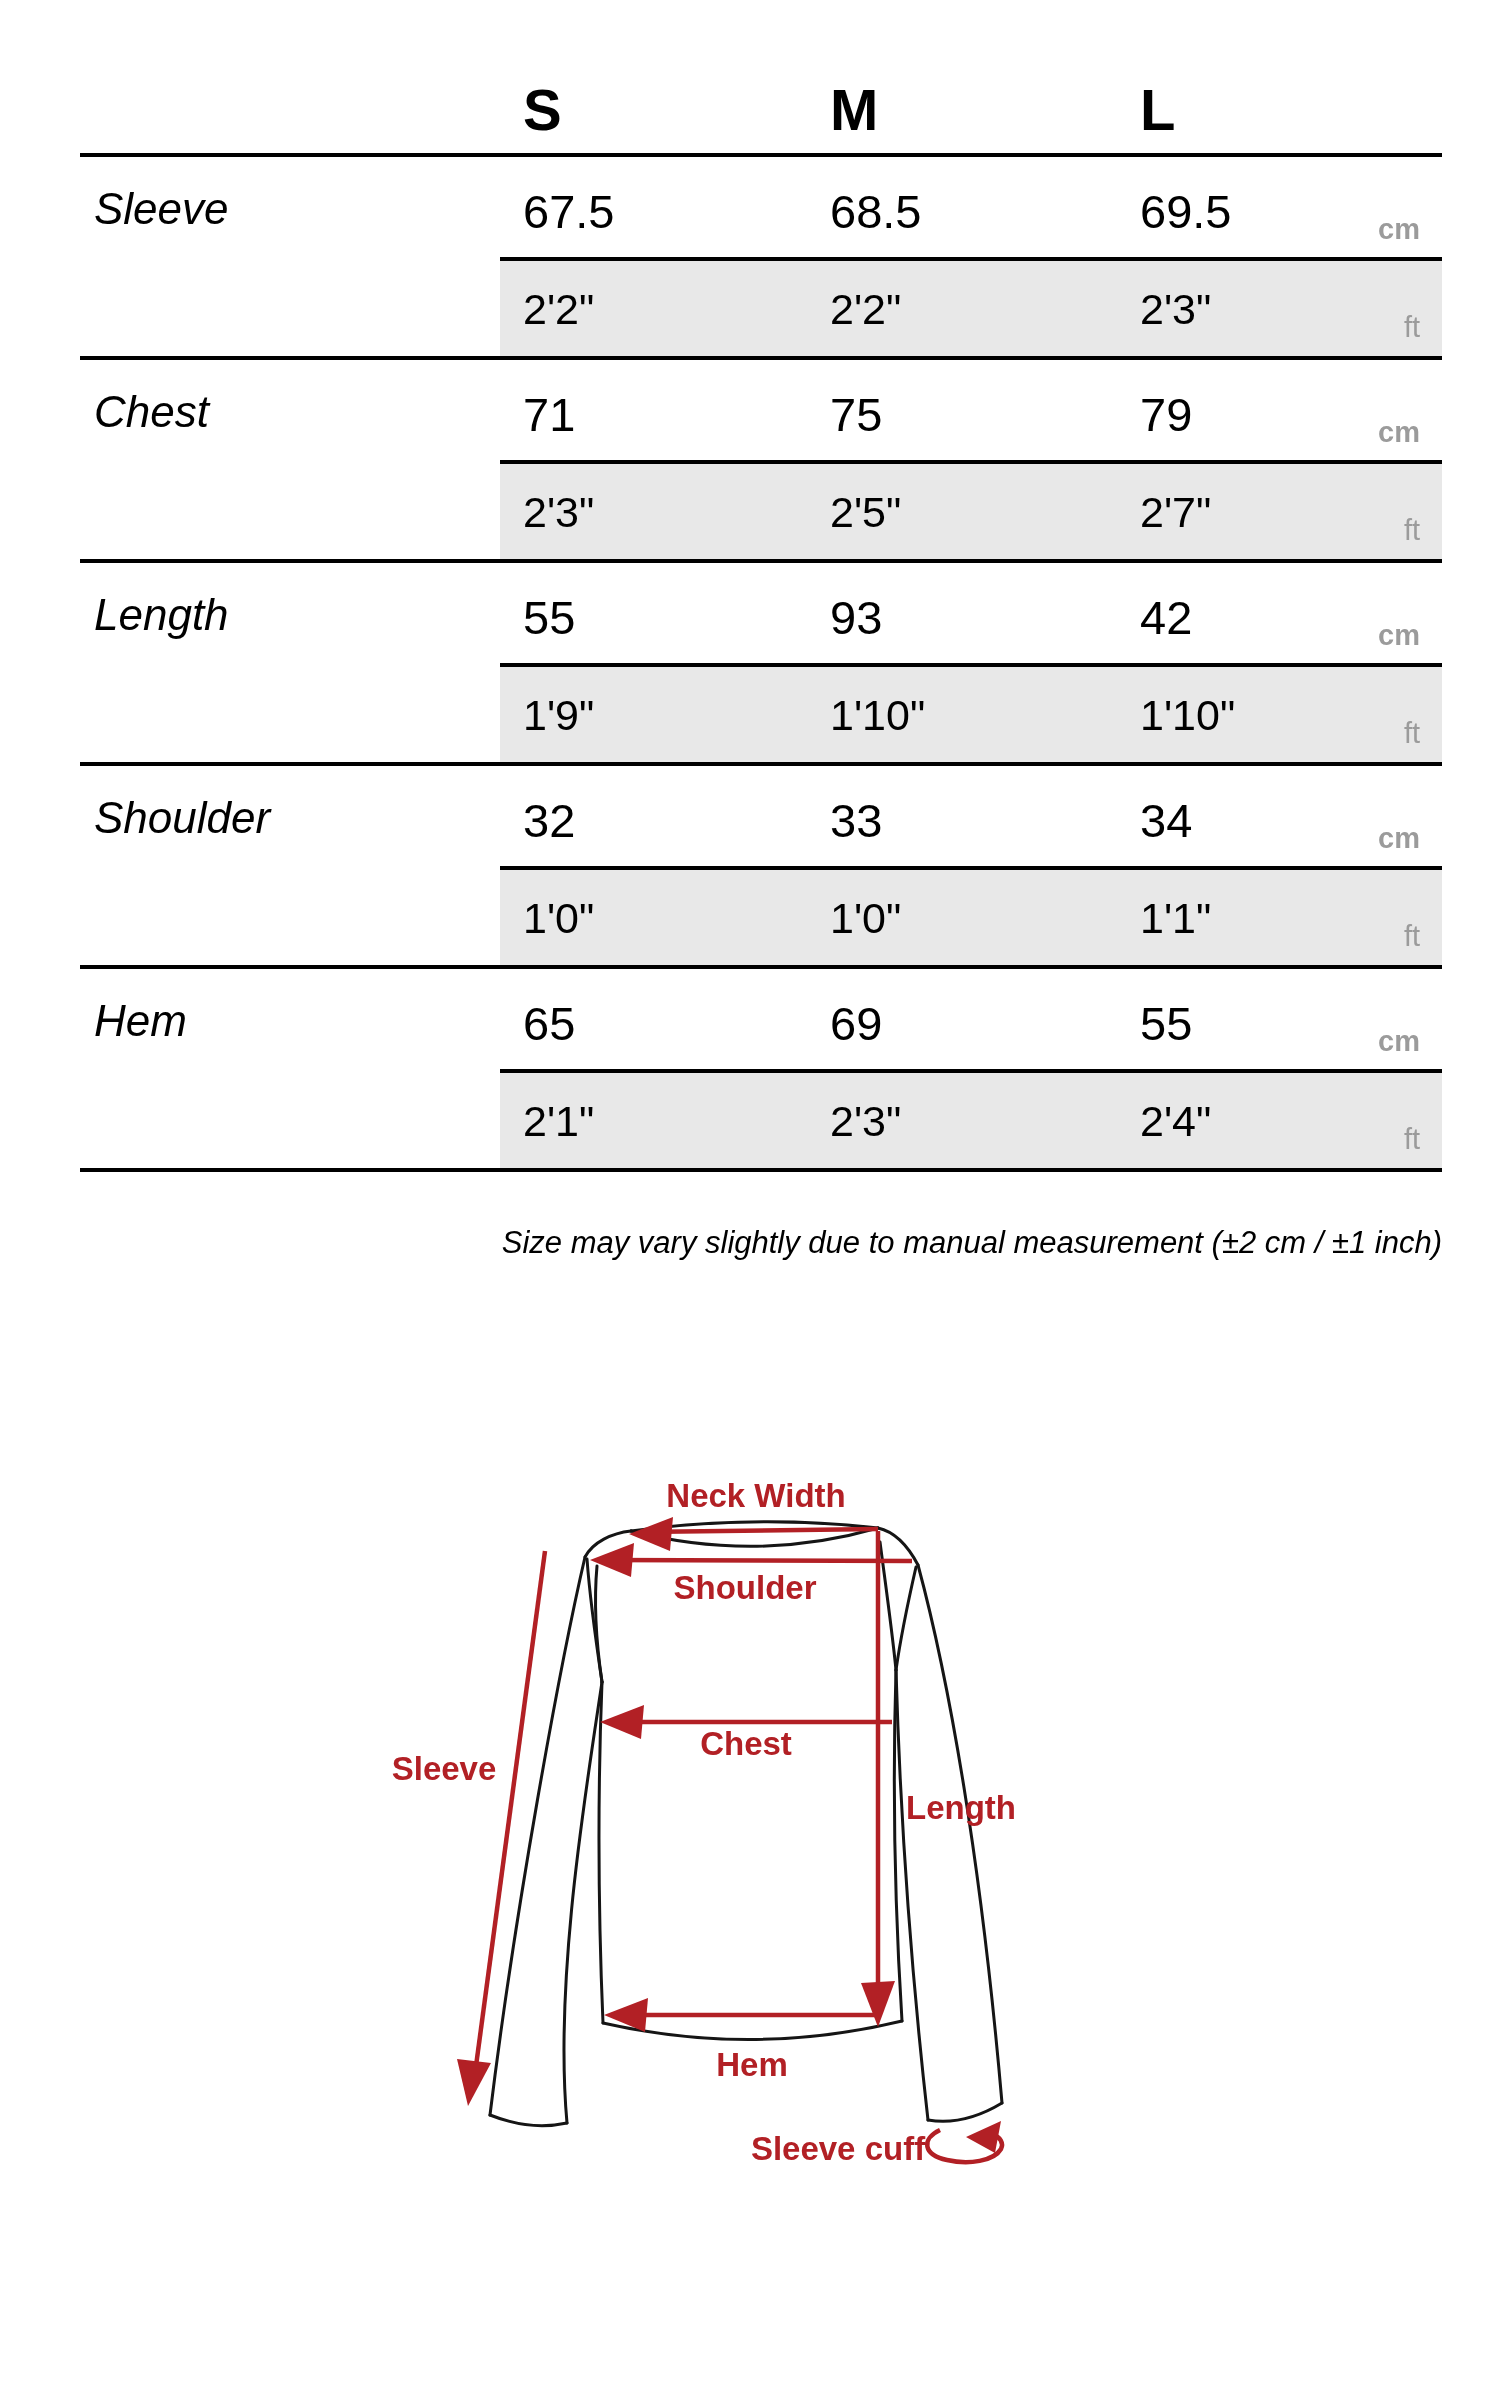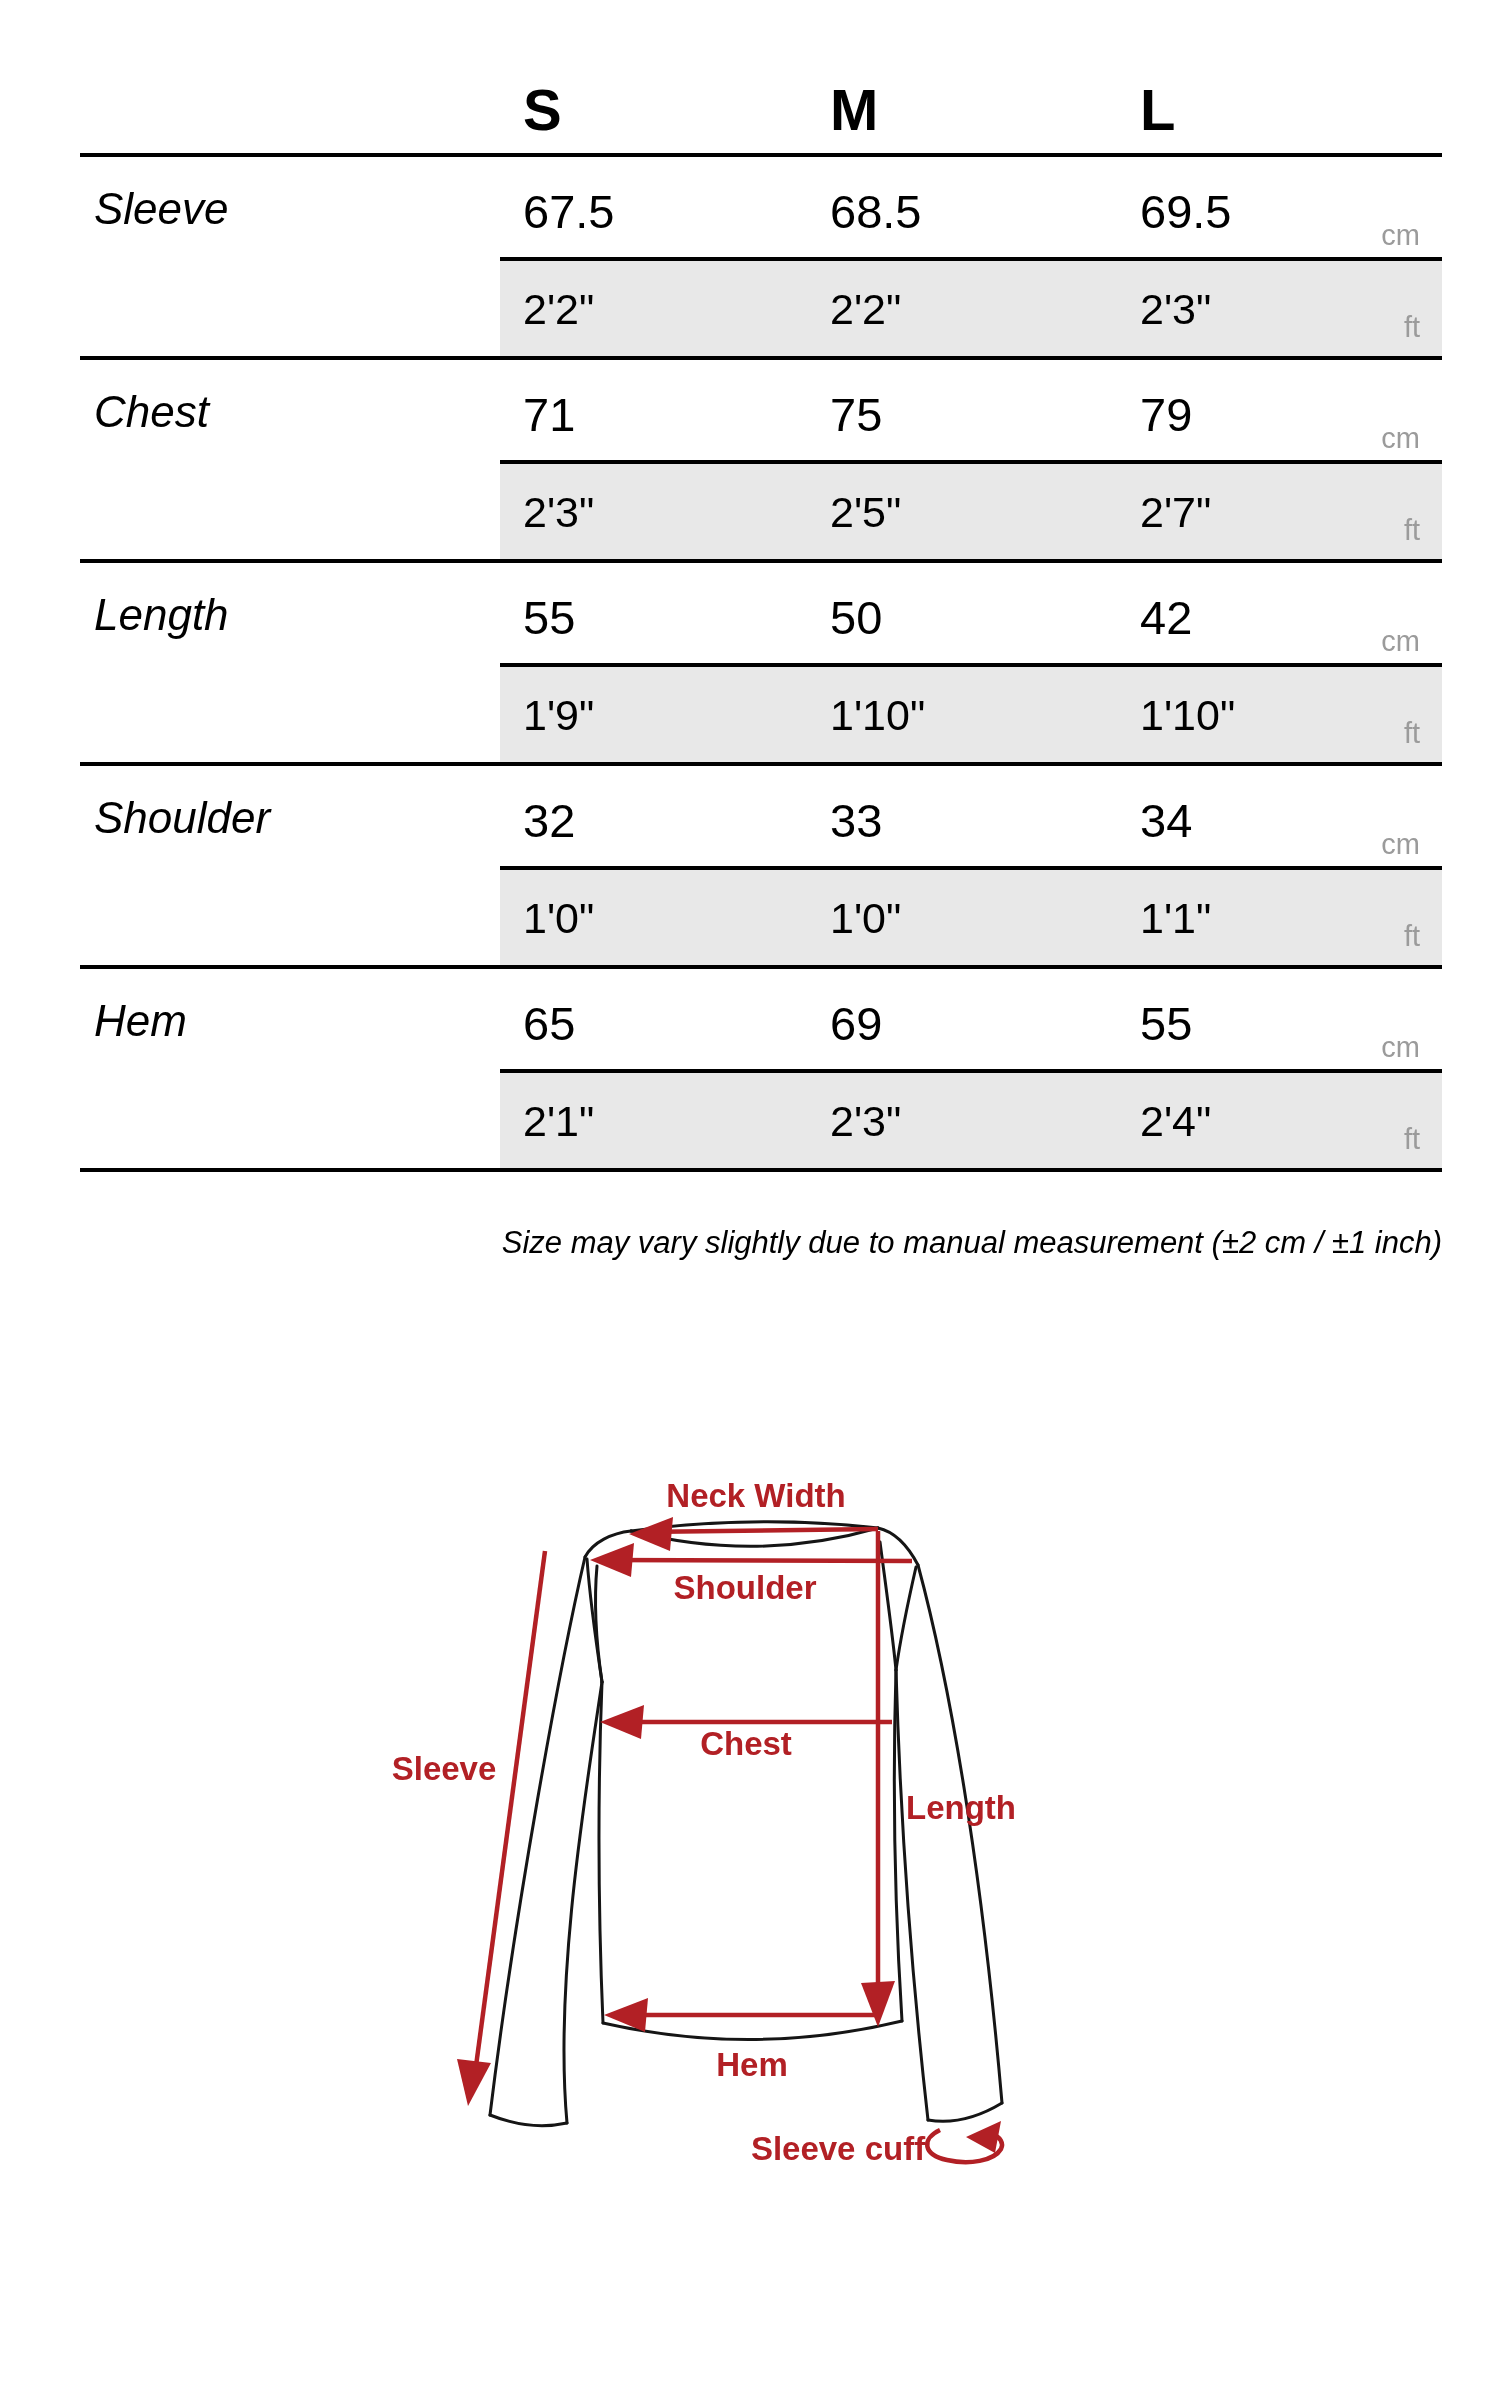--- a/index.html
+++ b/index.html
@@ -12,21 +12,21 @@
   .size-table{position:absolute;left:80px;top:50px;width:1362px;border-bottom:4px solid #000;}
   .thead{position:relative;height:103px;}
   .thead .colhead{position:absolute;bottom:14px;font-size:58px;font-weight:bold;line-height:1;}
   .c0{left:443px;} .c1{left:750px;} .c2{left:1060px;}
   .sec{position:relative;height:203px;border-top:4px solid #000;box-sizing:border-box;}
   .band{position:absolute;left:420px;right:0;top:100px;bottom:0;background:#e8e8e8;border-top:4px solid #000;box-sizing:border-box;}
   .rowlabel{position:absolute;left:14px;top:30px;font-size:44px;font-style:italic;line-height:1;}
   .cmval{position:absolute;top:31px;font-size:47px;line-height:1;}
   .ftval{position:absolute;top:131px;font-size:43px;line-height:1;}
   .unit{position:absolute;right:22px;font-size:29px;line-height:1;color:#9b9b9b;}
-  .unit-cm{top:64px;}
+  .unit-cm{top:58px;font-weight:bold;}
   .unit-ft{top:156px;}
   .note{position:absolute;left:80px;top:1180px;width:1362px;text-align:right;
         font-size:31px;font-style:italic;line-height:1.2;margin-top:44px;}
   
   .diagram{position:absolute;left:340px;top:1430px;}
   .outline{stroke:#151515;stroke-width:3;fill:none;stroke-linecap:round;stroke-linejoin:round;}
   .ann{stroke:#b22025;stroke-width:4.5;fill:none;stroke-linecap:butt;}
   .annhead{fill:#b22025;stroke:none;}
   .annlabel{fill:#b22025;font-family:"Liberation Sans","DejaVu Sans",sans-serif;
             font-size:33px;font-weight:bold;}
@@ -64,21 +64,21 @@
     <span class="ftval c0">2'3"</span>
     <span class="ftval c1">2'5"</span>
     <span class="ftval c2">2'7"</span>
     <span class="unit unit-ft">ft</span>
   </div>
 
   <div class="sec">
     <div class="band"></div>
     <span class="rowlabel">Length</span>
     <span class="cmval c0">55</span>
-    <span class="cmval c1">50</span>
+    <span class="cmval c1">93</span>
     <span class="cmval c2">42</span>
     <span class="unit unit-cm">cm</span>
     <span class="ftval c0">1'9"</span>
     <span class="ftval c1">1'10"</span>
     <span class="ftval c2">1'10"</span>
     <span class="unit unit-ft">ft</span>
   </div>
 
   <div class="sec">
     <div class="band"></div>

